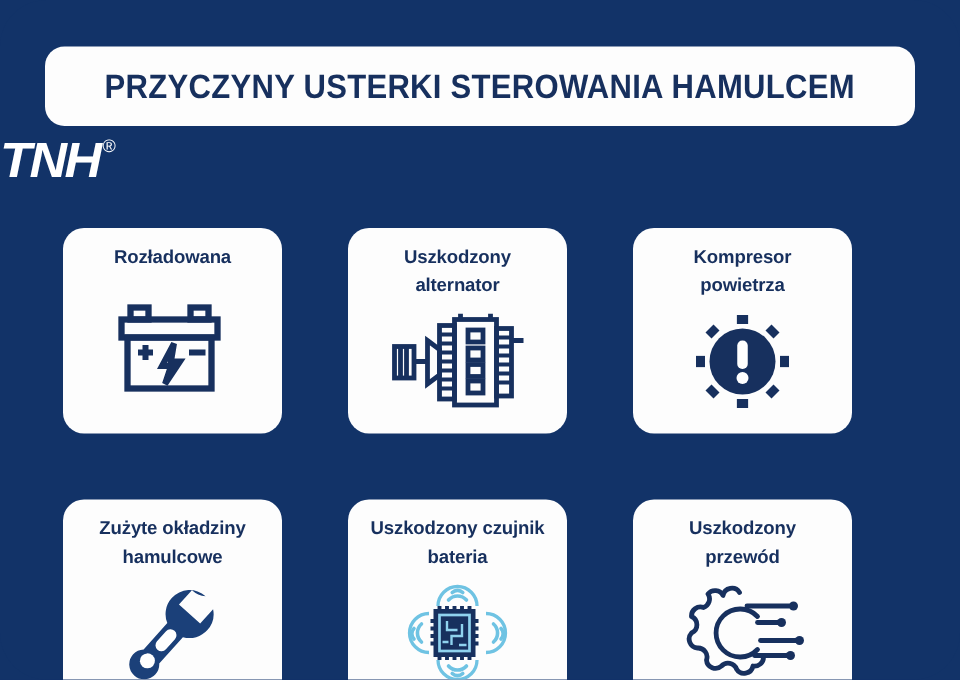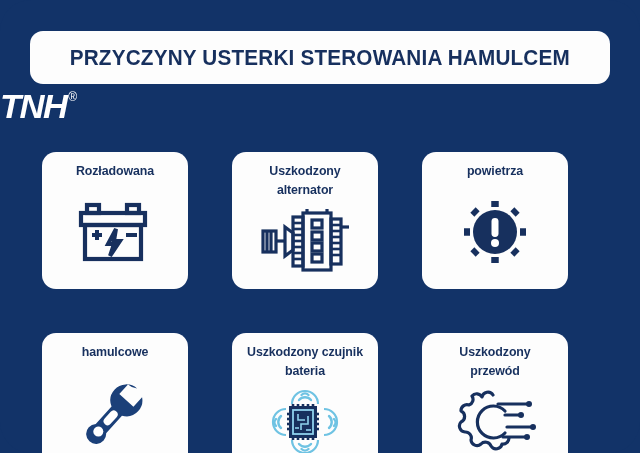--- a/index.html
+++ b/index.html
@@ -204,20 +204,21 @@
               <line x1="48" y1="4" x2="48" y2="0"></line>
               <line x1="68" y1="4" x2="68" y2="0"></line>
               <line x1="82" y1="18" x2="90" y2="18"></line>
             </g>
           </svg>
         </span>
       </div>
     </div>
 
     <div class="card">
+      <div class="card-label">Kompresor</div>
       <div class="card-label">powietrza</div>
       <div class="card-icon">
         <span>
           <svg width="74" height="70" viewBox="0 0 74 70">
             <circle cx="37" cy="35" r="22" fill="#17305e"></circle>
             <rect x="33.5" y="21" width="7" height="19" rx="3.4" fill="#ffffff"></rect>
             <circle cx="37" cy="46" r="4" fill="#ffffff"></circle>
             <g stroke="#17305e" stroke-width="7.5" stroke-linecap="butt" fill="none">
               <line x1="37" y1="4" x2="37" y2="10"></line>
               <line x1="59" y1="13" x2="55" y2="17"></line>
@@ -227,20 +228,21 @@
               <line x1="15" y1="57" x2="19" y2="53"></line>
               <line x1="6" y1="35" x2="12" y2="35"></line>
               <line x1="15" y1="13" x2="19" y2="17"></line>
             </g>
           </svg>
         </span>
       </div>
     </div>
 
     <div class="card">
+      <div class="card-label">Zużyte okładziny</div>
       <div class="card-label">hamulcowe</div>
       <div class="card-icon">
         <span>
           <svg width="76" height="70" viewBox="0 0 76 70">
             <g transform="rotate(42 38 35)">
               <path d="M38 2
                        a16 16 0 0 0 -16 16
                        a16 16 0 0 0 9 14.4
                        L31 56
                        a10 10 0 1 0 14 0

